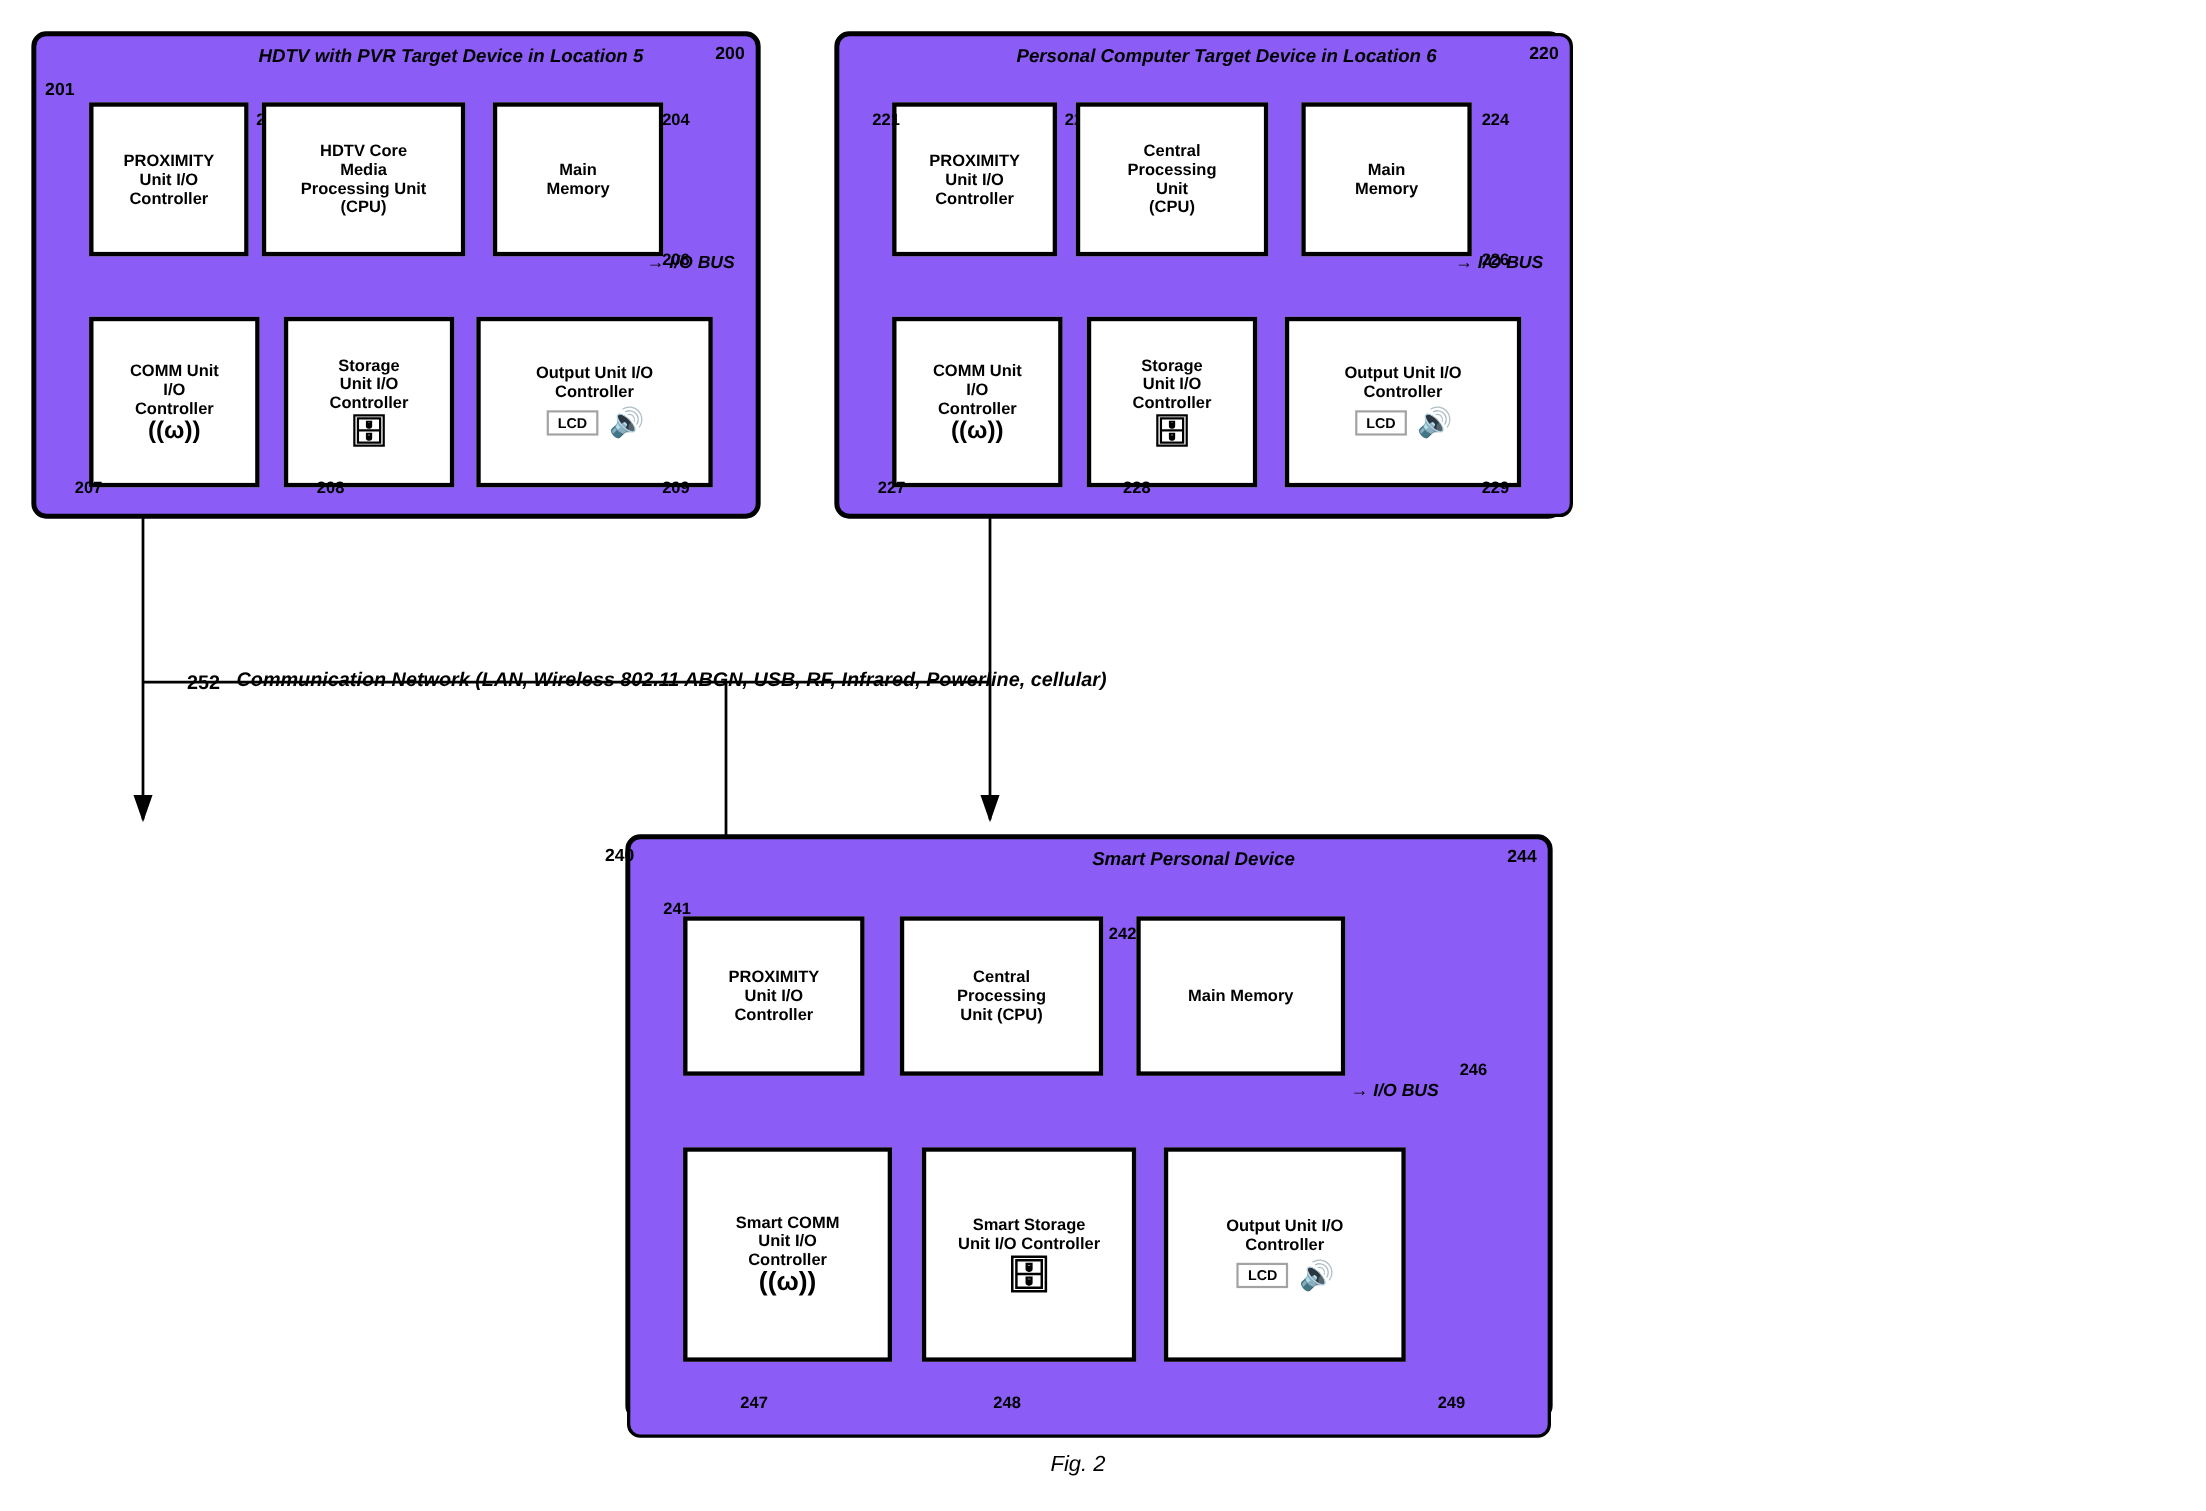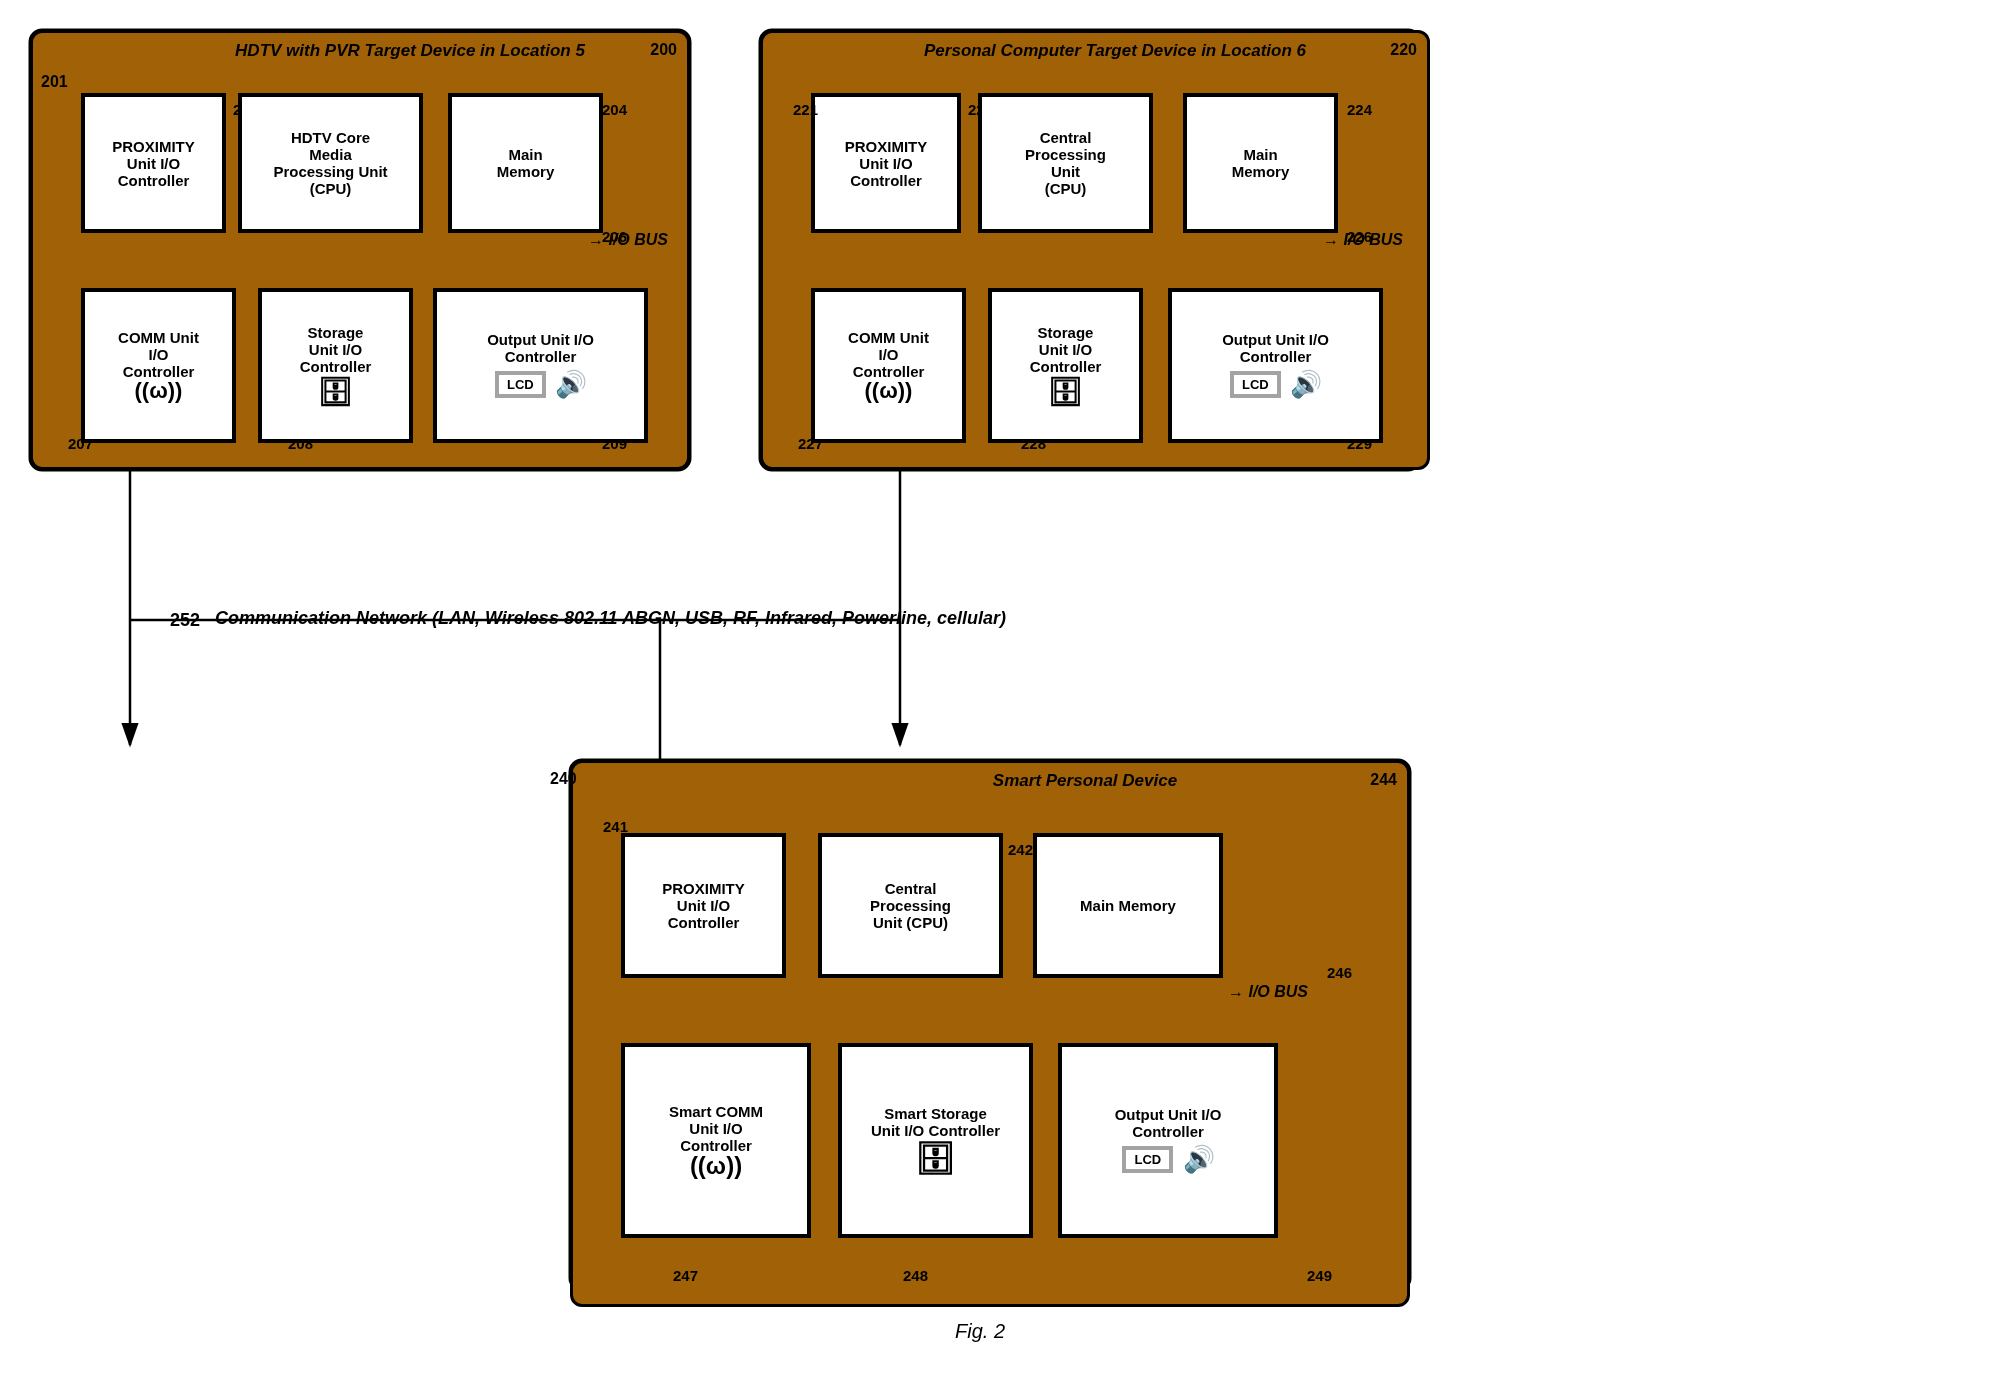--- a/index.html
+++ b/index.html
@@ -16,21 +16,21 @@
       width: 2005px;
       height: 1374px;
       padding: 20px;
     }
 
     
     .device-box {
       position: absolute;
       border: 3px solid #000;
       border-radius: 12px;
-      background: #a16207;
+      background: #8b5cf6;
     }
     .device-title {
       font-size: 18px;
       font-weight: bold;
       text-align: center;
       margin-bottom: 6px;
       font-style: italic;
     }
 
     
@@ -82,21 +82,21 @@
       text-align: center;
     }
 
     
     .icon-wifi {
       font-size: 22px;
       line-height: 1;
     }
     .icon-lcd {
       display: inline-block;
-      border: 4px solid #a3a3a3;
+      border: 2px solid #a3a3a3;
       padding: 2px 8px;
       font-size: 13px;
       font-weight: bold;
       margin: 2px;
     }
 
     
     .arrows-svg {
       position: absolute;
       top: 0; left: 0;

